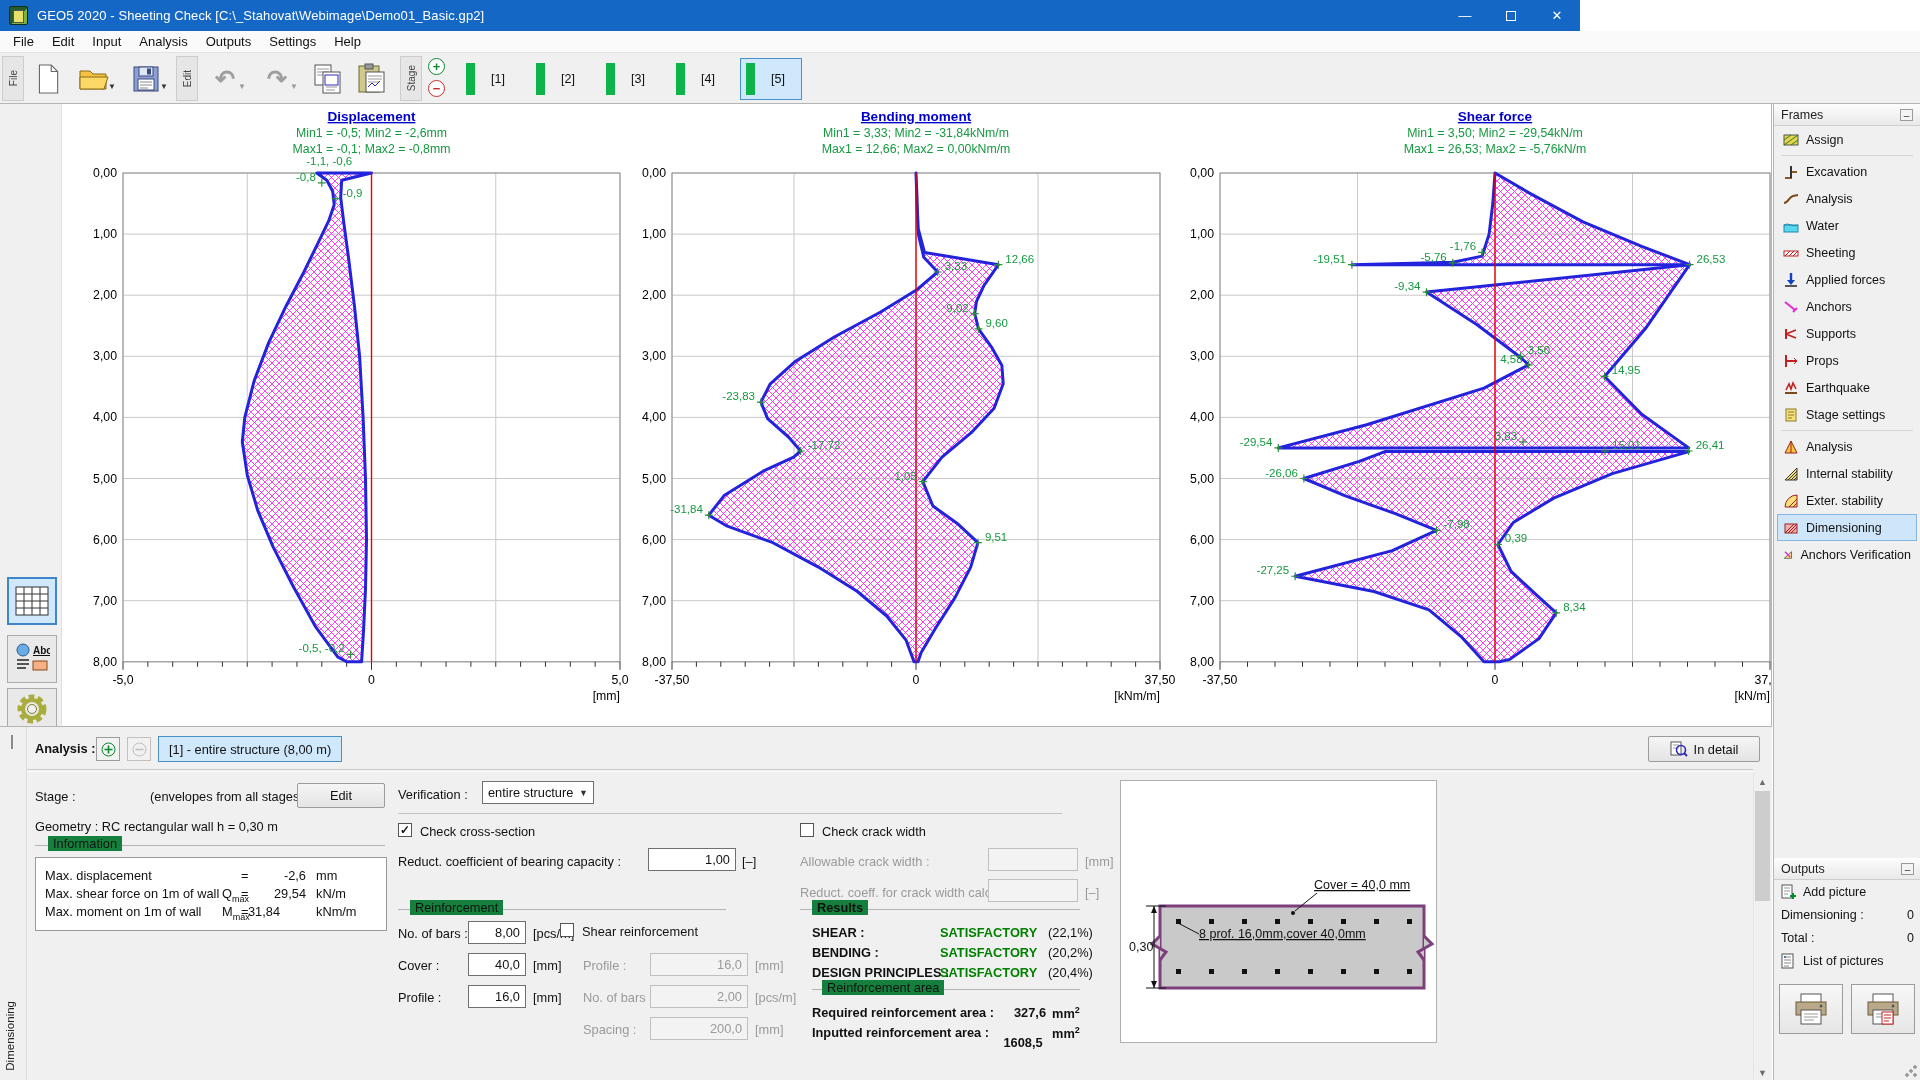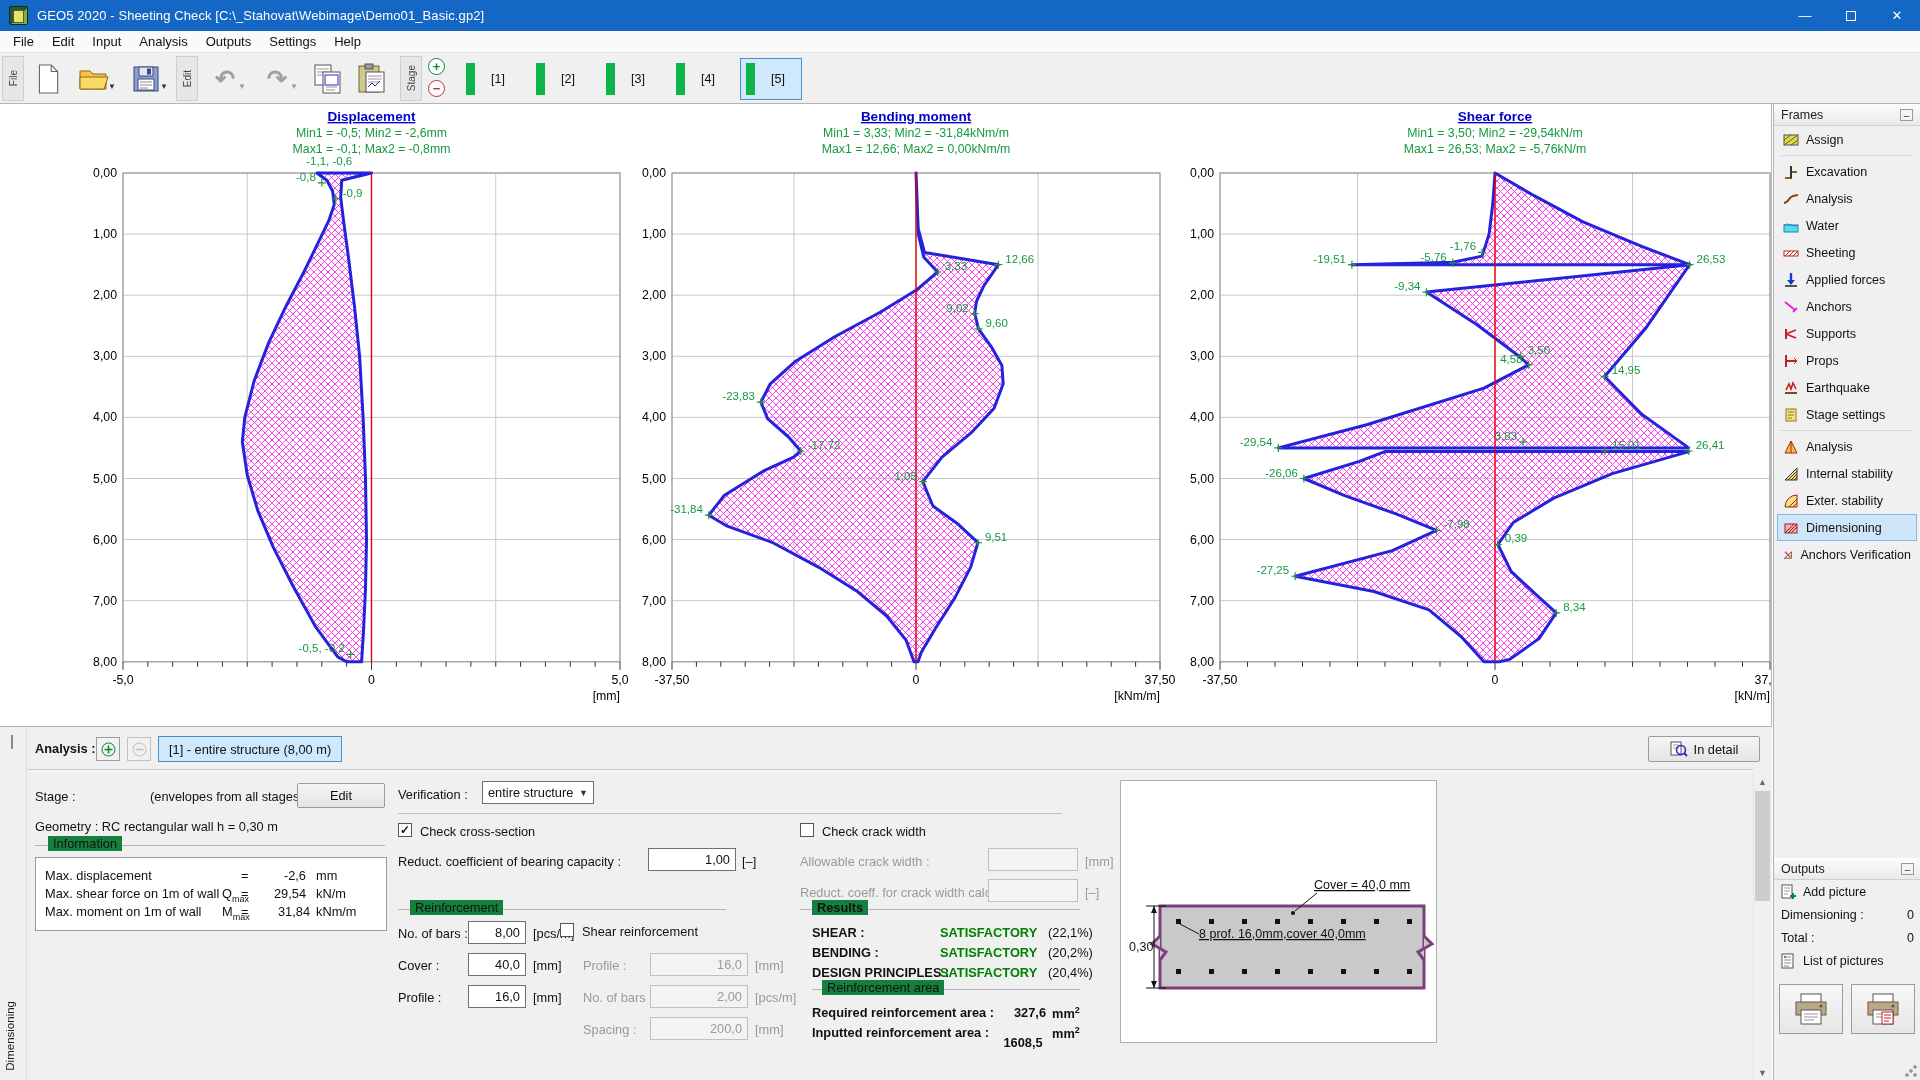--- a/index.html
+++ b/index.html
@@ -1,19 +1,19 @@
 <!DOCTYPE html>
 <html><head>
 <meta charset="utf-8">
 <style>
 *{box-sizing:border-box;margin:0;padding:0}
 html,body{width:1920px;height:1080px;overflow:hidden}
 body{font-family:"Liberation Sans",sans-serif;background:#fff;position:relative;font-size:13px;color:#111}
 
-.titlebar{position:absolute;left:0;top:0;width:1920px;height:31px;background:#1467c4;display:flex;align-items:center;color:#fff}
+.titlebar{position:absolute;left:0;top:0;width:1580px;height:31px;background:#1467c4;display:flex;align-items:center;color:#fff}
 .app-icon{width:19px;height:19px;margin:0 9px;background:linear-gradient(135deg,#245c2e 0 55%,#7fb23c 55% 100%);border:1px solid #0d2d14;border-radius:2px;position:relative}
 .app-icon:after{content:"";position:absolute;left:3px;top:3px;width:9px;height:11px;background:#e8e06a;border:1px solid #555}
 .title-text{font-size:13px;letter-spacing:.1px}
 .win-btns{margin-left:auto;display:flex;height:100%}
 .win-btn{width:46px;height:31px;display:flex;align-items:center;justify-content:center;font-size:13px;color:#fff}
 .win-btn .maxbox{width:10px;height:10px;border:1px solid #fff}
 
 .menubar{position:absolute;left:0;top:31px;width:1920px;height:22px;background:#fafafa;border-bottom:1px solid #e3e3e3;display:flex;align-items:center;padding-left:4px}
 .menu-item{padding:2px 9px;font-size:13px}
 
@@ -182,20 +182,43 @@
         <span class="lbl">[4]</span>
       </div>
       <div class="stage-btn sel" style="left: 740px;">
         <span class="bar" style="background: rgb(12, 180, 74);"></span>
         <span class="lbl">[5]</span>
       </div>
     </div>
 </div>
 
 <div class="main">
+  <div class="left-tools">
+    <div class="tool-btn sel" style="top:473px">
+      <svg width="34" height="30" viewBox="0 0 34 30">
+          <rect x="1" y="1" width="32" height="28" fill="#fff" stroke="#333"></rect>
+          <path d="M1 8 H33 M1 15 H33 M1 22 H33 M9 1 V29 M17 1 V29 M25 1 V29" stroke="#333"></path>
+        </svg>
+    </div>
+    <div class="tool-btn" style="top:531px">
+      <svg width="36" height="34" viewBox="0 0 36 34">
+          <circle cx="9" cy="8" r="6" fill="#6aade4" stroke="#2a5a8a"></circle>
+          <text x="19" y="12" font-size="10" font-weight="bold" fill="#111" text-decoration="underline">Abc</text>
+          <path d="M3 18 H15 M3 22 H15 M3 26 H12" stroke="#555" stroke-width="2"></path>
+          <rect x="19" y="19" width="14" height="9" fill="#f5b083" stroke="#8a4a1a"></rect>
+        </svg>
+    </div>
+    <div class="tool-btn" style="top:584px;height:42px">
+      <svg width="34" height="34" viewBox="0 0 34 34">
+          <circle cx="17" cy="17" r="11" fill="none" stroke="#a8ad3e" stroke-width="7" stroke-dasharray="5 3.1"></circle>
+          <circle cx="17" cy="17" r="9" fill="none" stroke="#a8ad3e" stroke-width="4"></circle>
+          <circle cx="17" cy="17" r="4.5" fill="#f0f0f0" stroke="#7a7f2a"></circle>
+        </svg>
+    </div>
+  </div>
   <svg id="chart-svg" width="1710" height="622">
       <defs>
         <pattern id="xh" width="7" height="7" patternUnits="userSpaceOnUse">
           <path d="M0 7 L7 0 M0 0 L7 7" stroke="#ff2bf0" stroke-width="0.9" fill="none"></path>
         </pattern>
       </defs>
       <g>
         <line x1="61" y1="69" x2="558" y2="69" stroke="#c9c9c9"></line>
         <line x1="61" y1="130.1" x2="558" y2="130.1" stroke="#c9c9c9"></line>
         <line x1="61" y1="191.2" x2="558" y2="191.2" stroke="#c9c9c9"></line>
@@ -471,21 +494,21 @@
     <div class="blabel" style="left:226px;top:10px;width:44px;text-align:right">-2,6</div>
     <div class="blabel" style="left:280px;top:10px">mm</div>
     <div class="blabel" style="left:9px;top:28px">Max. shear force on 1m of wall</div>
     <div class="blabel" style="left:186px;top:28px"><span>Q</span><sub>max</sub></div>
     <div class="blabel" style="left:205px;top:28px">=</div>
     <div class="blabel" style="left:226px;top:28px;width:44px;text-align:right">29,54</div>
     <div class="blabel" style="left:280px;top:28px">kN/m</div>
     <div class="blabel" style="left:9px;top:46px">Max. moment on 1m of wall</div>
     <div class="blabel" style="left:186px;top:46px"><span>M</span><sub>max</sub></div>
     <div class="blabel" style="left:205px;top:46px">=</div>
-    <div class="blabel" style="left:230px;top:46px;width:44px;text-align:right">31,84</div>
+    <div class="blabel" style="left:212px;top:46px;width:44px;text-align:left">31,84</div>
     <div class="blabel" style="left:280px;top:46px">kNm/m</div>
   </div>
 
   <div class="blabel" style="left:398px;top:60px">Verification :</div>
   <div class="selectbox" style="left:482px;top:54px;width:112px;height:23px">
     <span>entire structure</span>
       <span class="caret">▼</span>
   </div>
   <div class="hline" style="left:398px;top:86px;width:664px;background:#c2c2c2"></div>
   <div class="checkbox" style="left:398px;top:96px">✓</div>

